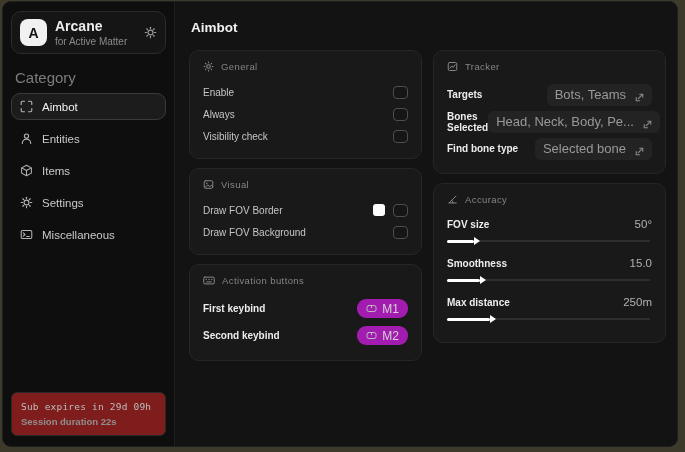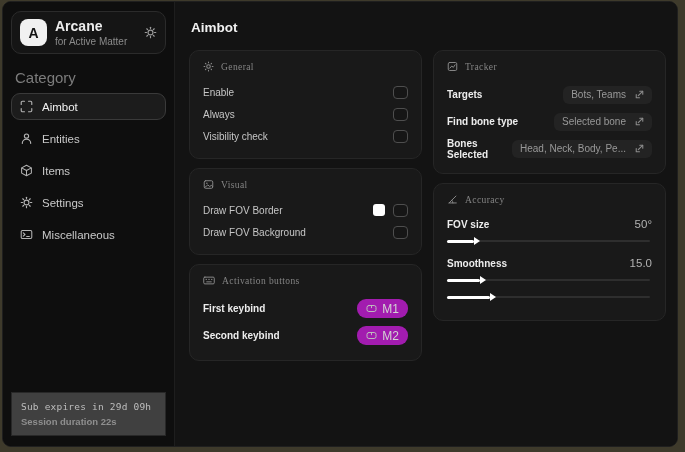--- a/index.html
+++ b/index.html
@@ -36,39 +36,39 @@
   .category-label { margin: 15px 4px 7px 4px; font-size: 15px; color: #7c7c7c; }
   .nav-item {
     display: flex; align-items: center; gap: 9px;
     padding: 6px 8px; border-radius: 9px; border: 1px solid transparent;
     font-size: 11.5px; color: #c9c9c9; margin-bottom: 5px; cursor: default;
   }
   .nav-item.active { background: #1c1c1c; border-color: #3a3a3a; color: #f0f0f0; }
   .nav-icon { color: #b3b3b3; display: flex; flex: none; }
   .sidebar-spacer { flex: 1; }
   .footer-card {
-    border: 1px solid #282828; border-radius: 0; padding: 8px 9px; background: #404040;
+    border: 1px solid #282828; border-radius: 6px; padding: 8px 9px; background: #7f1d1d;
   }
   .footer-line1 {
     font-family: "DejaVu Sans Mono", monospace; font-size: 9.5px; color: #bdbdbd;
     letter-spacing: 0.2px; white-space: nowrap;
   }
   .footer-line2 { font-size: 9.5px; font-weight: bold; color: #8f8f8f; margin-top: 4px; }
   
   .main { flex: 1; background: #131313; padding: 13px 12px 12px 14px; overflow: hidden; }
   .page-title { font-size: 13.5px; font-weight: bold; color: #f1f1f1; margin: 5px 0 15px 2px; }
   .columns { display: flex; gap: 11px; align-items: flex-start; }
   .col { width: 233px; flex: none; }
   .card {
     background: #191919; border: 1px solid #262626; border-radius: 10px;
     padding: 10px 13px 11px 13px; margin-bottom: 9px;
   }
   .card-head {
     display: flex; align-items: center; gap: 7px;
-    font-family: Liberation Serif, serif; font-size: 9.5px; color: #858585;
+    font-family: Liberation Sans, sans-serif; font-size: 9.5px; color: #858585;
     letter-spacing: 0.4px; margin-bottom: 9px;
   }
   .card-head .hicon { display: flex; color: #8a8a8a; }
   .row { display: flex; align-items: center; justify-content: space-between; min-height: 22px; }
   .row.tall { min-height: 27px; }
   .row-label { font-size: 10px; color: #c6c6c6; }
   .row-label.strong { font-weight: bold; color: #ededed; }
   .row-right { display: flex; align-items: center; gap: 8px; }
   .checkbox {
     width: 15px; height: 13px; border: 1.5px solid #4e4e4e; border-radius: 4px;
@@ -76,22 +76,22 @@
   }
   .swatch { width: 12px; height: 12px; border-radius: 3px; cursor: pointer; }
   .keypill {
     background: #a21caf; border-radius: 9px; padding: 2.5px 9px;
     display: flex; align-items: center; gap: 5px;
     font-size: 12px; color: #d3d3d3; cursor: pointer;
   }
   .keypill .kicon { display: flex; color: #bdbdbd; }
   .dropdown {
     background: #232323; border-radius: 6px; padding: 3.5px 8px;
-    display: flex; align-items: center; gap: 9px;
-    font-size: 10px; color: #999999; cursor: pointer; white-space: nowrap;
+    display: flex; align-items: flex-end; gap: 9px;
+    font-size: 13px; color: #999999; cursor: pointer; white-space: nowrap;
   }
   .dropdown .dicon { display: flex; color: #8d8d8d; }
   
   .slider-group { margin-bottom: 6px; }
   .slider-head { display: flex; align-items: center; justify-content: space-between; min-height: 20px; }
   .slider-value { font-size: 11.5px; color: #b2b2b2; }
   .slider-track { position: relative; height: 11px; margin-top: 2px; cursor: pointer; }
   .track-bg {
     position: absolute; left: 0; right: 2px; top: 4px; height: 2px;
     background: #2e2e2e; border-radius: 1px;
@@ -326,45 +326,45 @@
               <span class="dicon">
                 <svg width="9" height="9" viewBox="0 0 11 11" fill="none" stroke="currentColor" stroke-width="1.3" stroke-linecap="round" stroke-linejoin="round">
                   <polyline points="1.5,5.5 1.5,9.5 5.5,9.5"></polyline>
                   <line x1="4" y1="7" x2="9.3" y2="1.7"></line>
                   <polyline points="5.8,1.5 9.5,1.5 9.5,5.2"></polyline>
                 </svg>
               </span>
             </span>
           </div>
           <div class="row tall">
+            <span class="row-label strong">Bones Selected</span>
+            <span class="dropdown">
+              <span>Head, Neck, Body, Pe...</span>
+              <span class="dicon">
+                <svg width="9" height="9" viewBox="0 0 11 11" fill="none" stroke="currentColor" stroke-width="1.3" stroke-linecap="round" stroke-linejoin="round">
+                  <polyline points="1.5,5.5 1.5,9.5 5.5,9.5"></polyline>
+                  <line x1="4" y1="7" x2="9.3" y2="1.7"></line>
+                  <polyline points="5.8,1.5 9.5,1.5 9.5,5.2"></polyline>
+                </svg>
+              </span>
+            </span>
+          </div>
+          <div class="row tall">
             <span class="row-label strong">Find bone type</span>
             <span class="dropdown">
               <span>Selected bone</span>
               <span class="dicon">
                 <svg width="9" height="9" viewBox="0 0 11 11" fill="none" stroke="currentColor" stroke-width="1.3" stroke-linecap="round" stroke-linejoin="round">
                   <polyline points="1.5,5.5 1.5,9.5 5.5,9.5"></polyline>
                   <line x1="4" y1="7" x2="9.3" y2="1.7"></line>
                   <polyline points="5.8,1.5 9.5,1.5 9.5,5.2"></polyline>
                 </svg>
               </span>
             </span>
           </div>
-          <div class="row tall">
-            <span class="row-label strong">Bones Selected</span>
-            <span class="dropdown">
-              <span>Head, Neck, Body, Pe...</span>
-              <span class="dicon">
-                <svg width="9" height="9" viewBox="0 0 11 11" fill="none" stroke="currentColor" stroke-width="1.3" stroke-linecap="round" stroke-linejoin="round">
-                  <polyline points="1.5,5.5 1.5,9.5 5.5,9.5"></polyline>
-                  <line x1="4" y1="7" x2="9.3" y2="1.7"></line>
-                  <polyline points="5.8,1.5 9.5,1.5 9.5,5.2"></polyline>
-                </svg>
-              </span>
-            </span>
-          </div>
         </div>
 
         <div class="card">
           <div class="card-head">
             <span class="hicon">
               <svg width="11" height="11" viewBox="0 0 16 16" fill="none" stroke="currentColor" stroke-width="1.4" stroke-linecap="round" stroke-linejoin="round">
                 <path d="M3,13 L13,3"></path>
                 <path d="M3,13 H13.5"></path>
                 <path d="M8.6,13 A5.6,5.6 0 0 0 6.9,9"></path>
               </svg>
@@ -388,20 +388,24 @@
               <span class="row-label strong">Smoothness</span>
               <span class="slider-value">15.0</span>
             </div>
             <div class="slider-track">
               <div class="track-bg"></div>
               <div class="track-fill" style="width: 16%;"></div>
             </div>
           </div>
 
           <div class="slider-group">
+            <div class="slider-head">
+              <span class="row-label strong">Max distance</span>
+              <span class="slider-value">250m</span>
+            </div>
             <div class="slider-track">
               <div class="track-bg"></div>
               <div class="track-fill" style="width: 21%;"></div>
             </div>
           </div>
         </div>
 
       </div>
     </div>
   </div>

